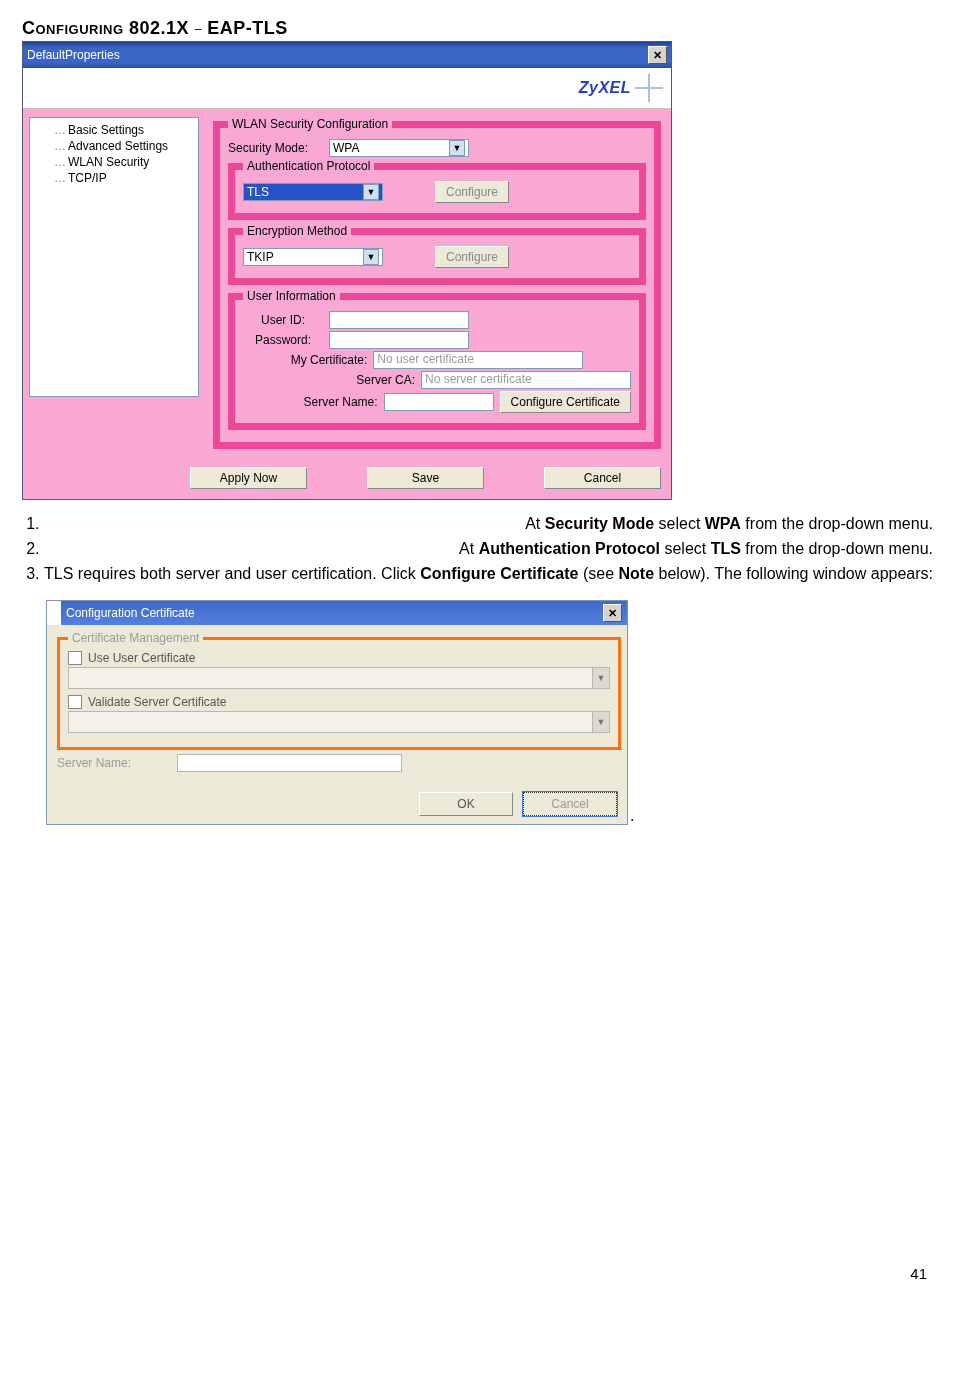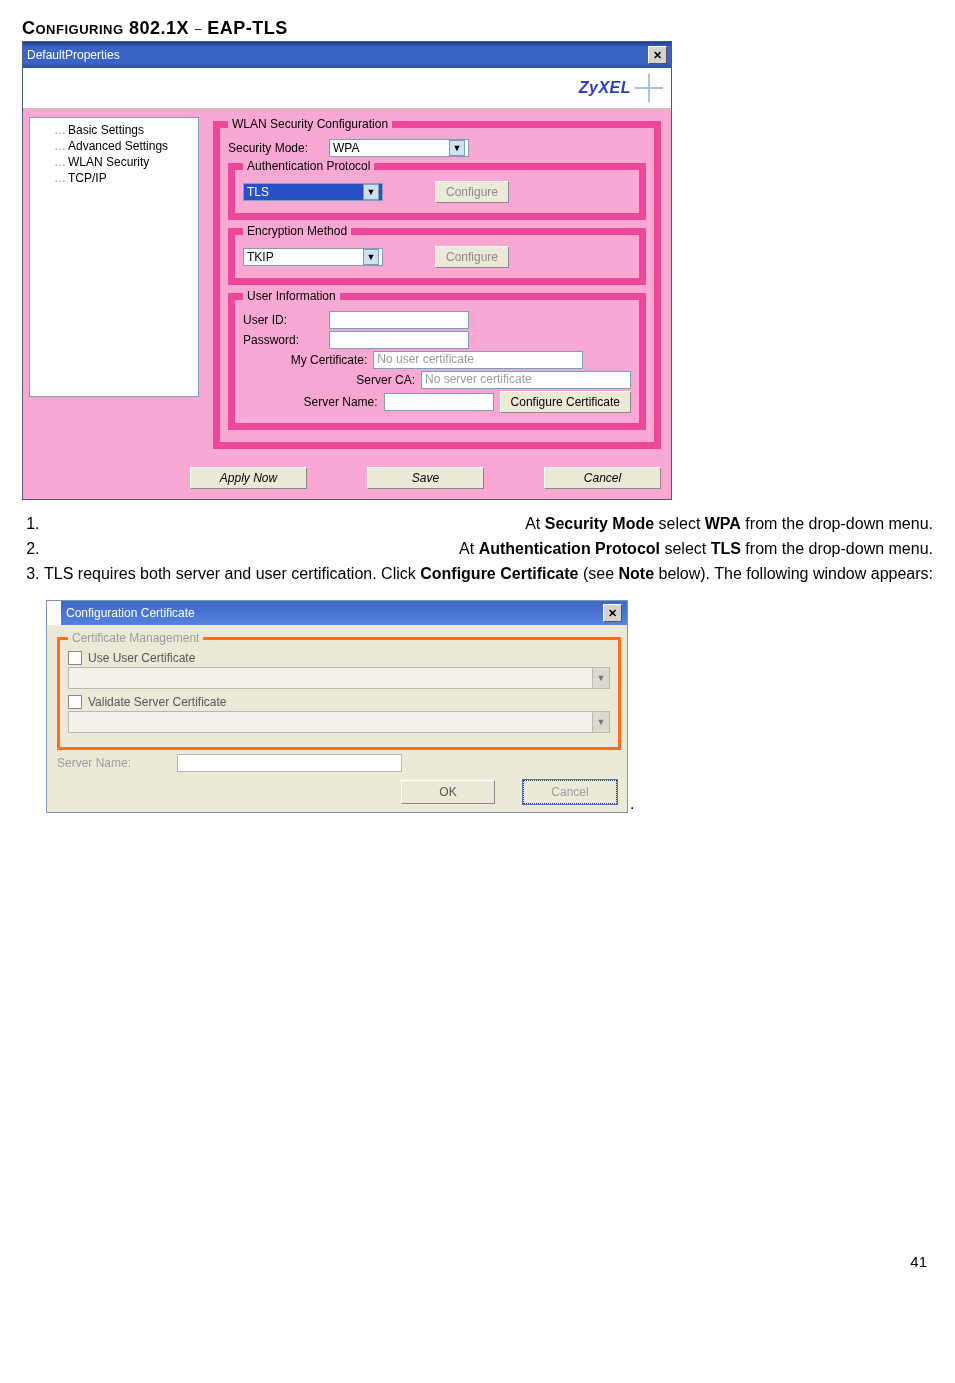--- a/index.html
+++ b/index.html
@@ -104,21 +104,21 @@
   }
   fieldset {
     border:7px solid #ec4899;
     border-radius:0;
     margin: 0 0 4px 0;
     padding: 6px 8px 8px 8px;
   }
   legend { font-size:12px; padding: 0 4px; }
   .row { display:flex; align-items:center; gap:6px; margin: 2px 0; }
   .lbl { width: 95px; }
-  .lbl-narrow { width: 80px; }
+  .lbl-narrow { width: 80px; text-align: center; }
   .combo, .txt {
     background:#fff; border:1px solid #7f9db9;
     height:18px; font-size:12px; padding:0 3px;
     box-sizing:border-box;
   }
   .combo { width: 140px; display:inline-flex; align-items:center; justify-content:space-between; }
   .combo .arrow {
     width:14px; height:14px; background:#cfe0f0;
     border:1px solid #7f9db9; font-size:9px;
     display:flex; align-items:center; justify-content:center;
@@ -135,21 +135,21 @@
     cursor:default;
     display:inline-flex; align-items:center; justify-content:center;
   }
   .btn.disabled { color:#8a8a8a; }
   .bottom-btns {
     padding: 6px 10px 10px 10px;
     display:flex;
     justify-content:flex-end;
     gap: 60px;
   }
-  .bottom-btns .btn { width: 95px; font-style: italic; }
+  .bottom-btns .btn { width: 95px; }
 
   
   .steps { margin: 10px 0 0 0; padding-left: 22px; text-align: right; }
   .steps li { margin: 4px 0; line-height:1.3; font-size:16px; }
 
   
   .win2 {
     width: 580px;
     border:1px solid #7e95b7;
     margin: 12px 0 0 24px;
@@ -176,21 +176,21 @@
   .wide-combo {
     width: 540px; height:20px; border:1px solid #b7b7b7;
     background:#f3f1ea; display:flex; justify-content:flex-end; margin:2px 0 6px 0;
   }
   .wide-combo .arrow {
     width:16px; background:#dcdace; border-left:1px solid #b7b7b7;
     display:flex; align-items:center; justify-content:center; font-size:9px; color:#777;
   }
   .win2-row { display:flex; align-items:center; gap:10px; margin:4px 0; }
   .win2 .txt { width: 225px; background:#fff; border:1px solid #b7b7b7; height:18px; }
-  .win2-btns { display:flex; gap:28px; justify-content:flex-end; margin-top:8px; }
+  .win2-btns { display:flex; gap:10px; justify-content:flex-end; margin-top:20px; }
   .win2-btns .btn { width:72px; height:22px; font-size:12px; }
   .win2-btns .focus { border:1px dotted #333; outline:1px solid #4a73d0; }
   .fade { color:#9c9c9c; }
   .blurry { filter: blur(0.4px); }
   .period { font-size:16px; margin-left:2px; }
   .page-num { text-align:right; font-size:15px; margin-top:440px; padding-right:6px; }
 </style>
 </head>
 <body>
 

